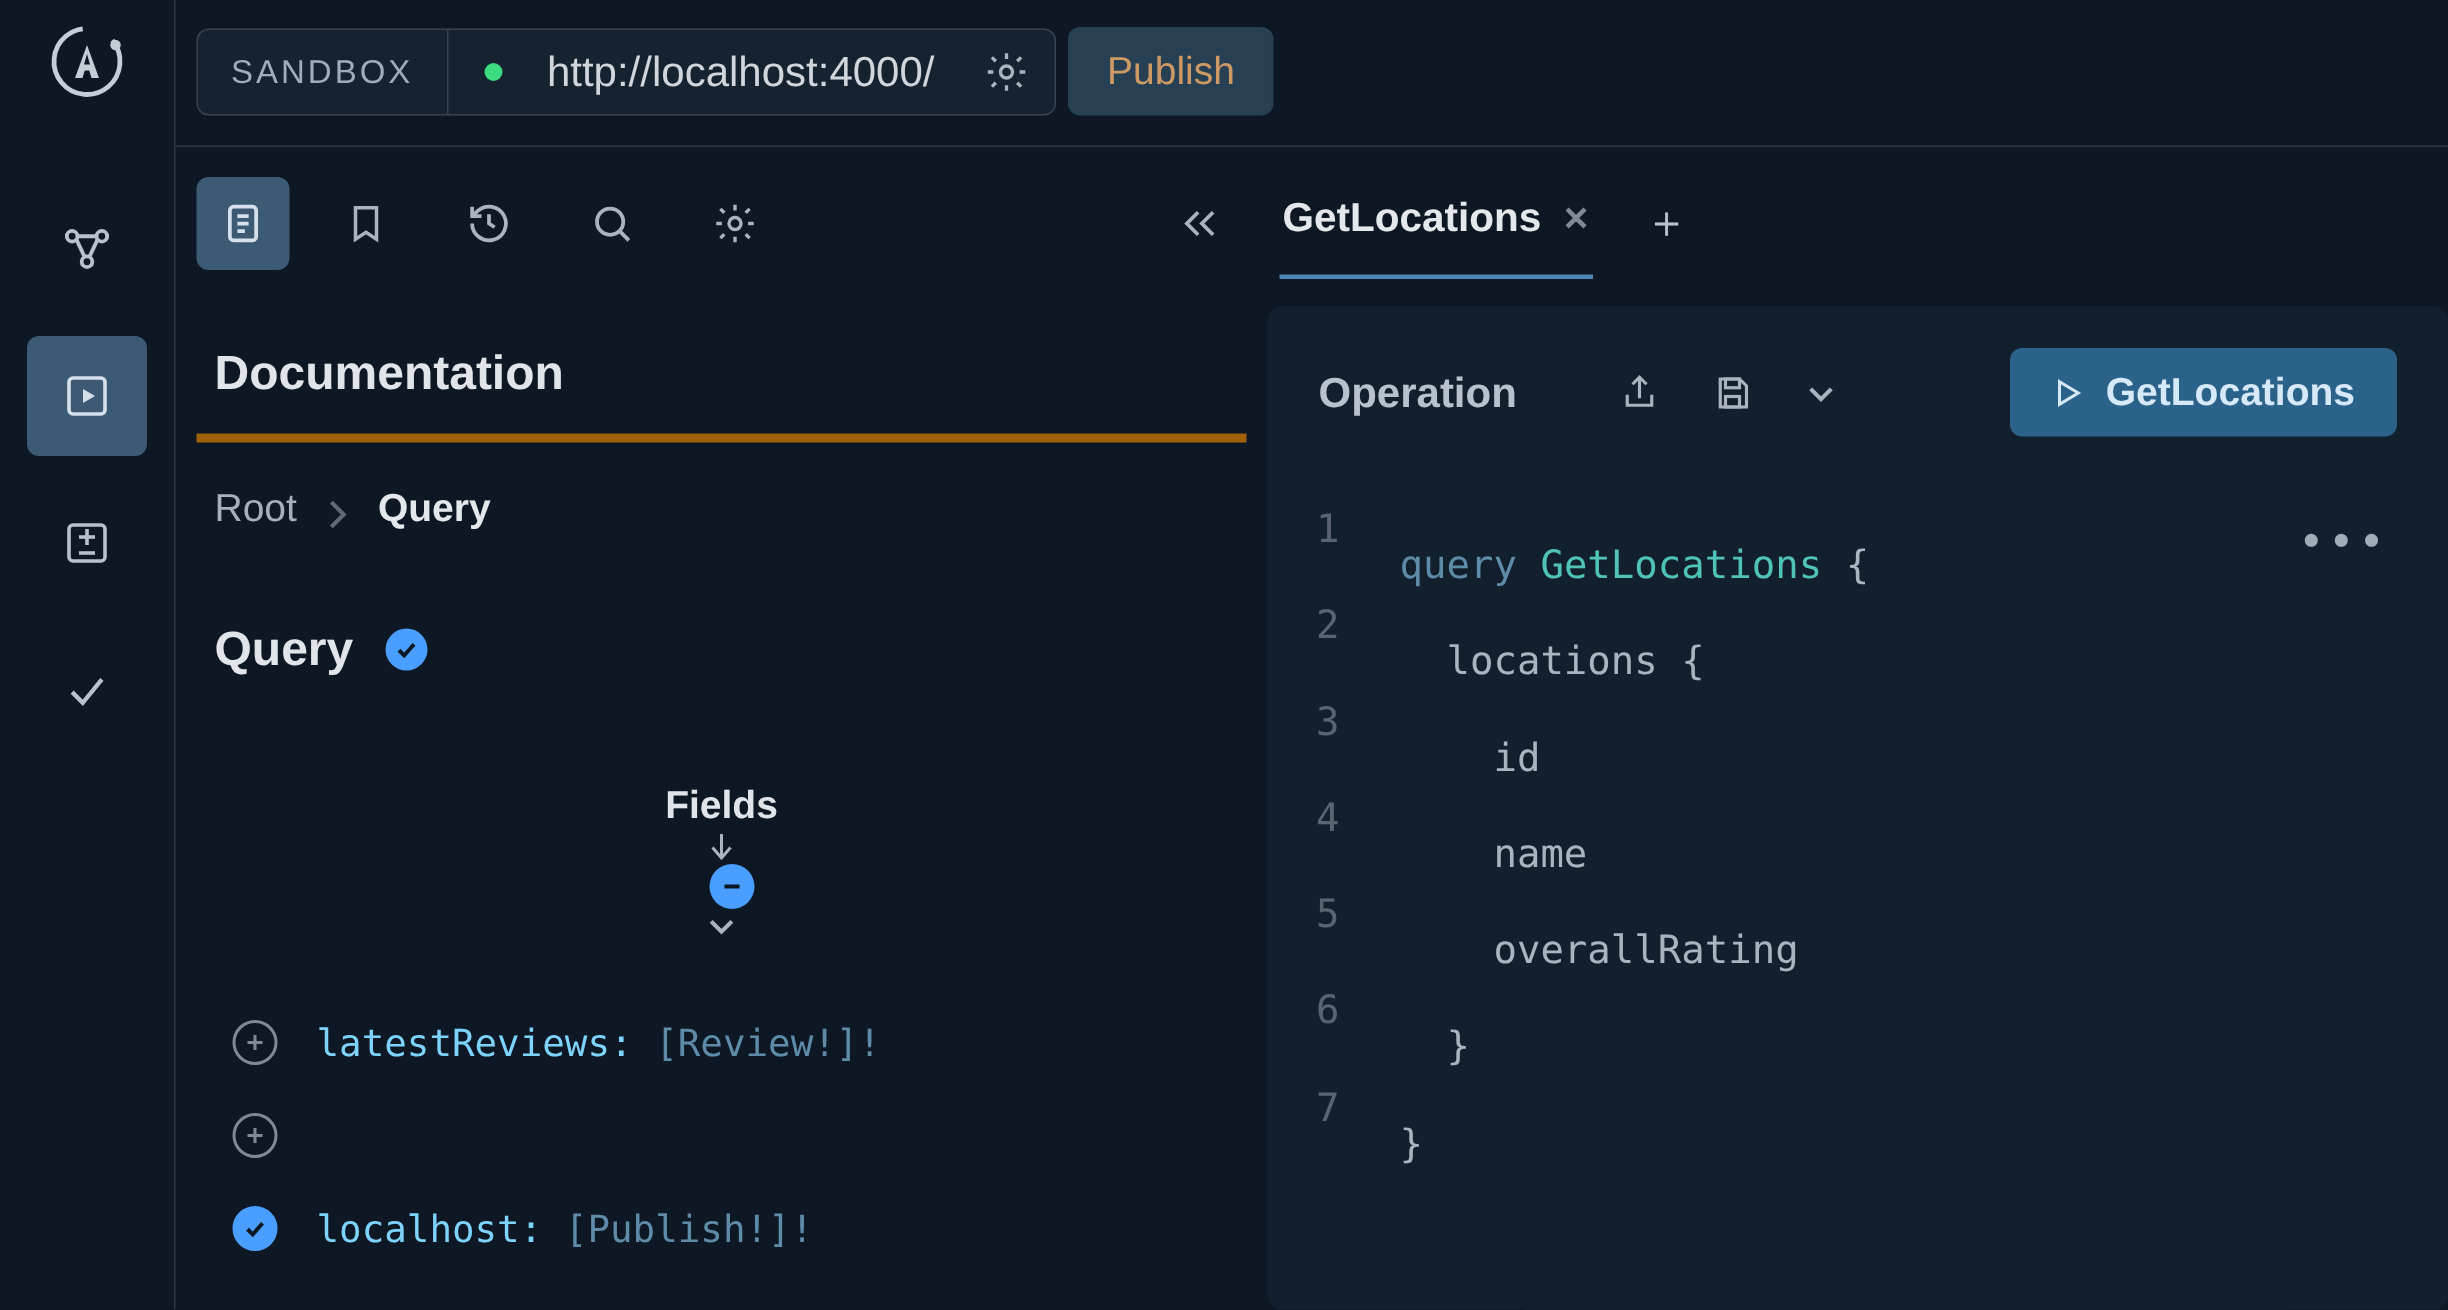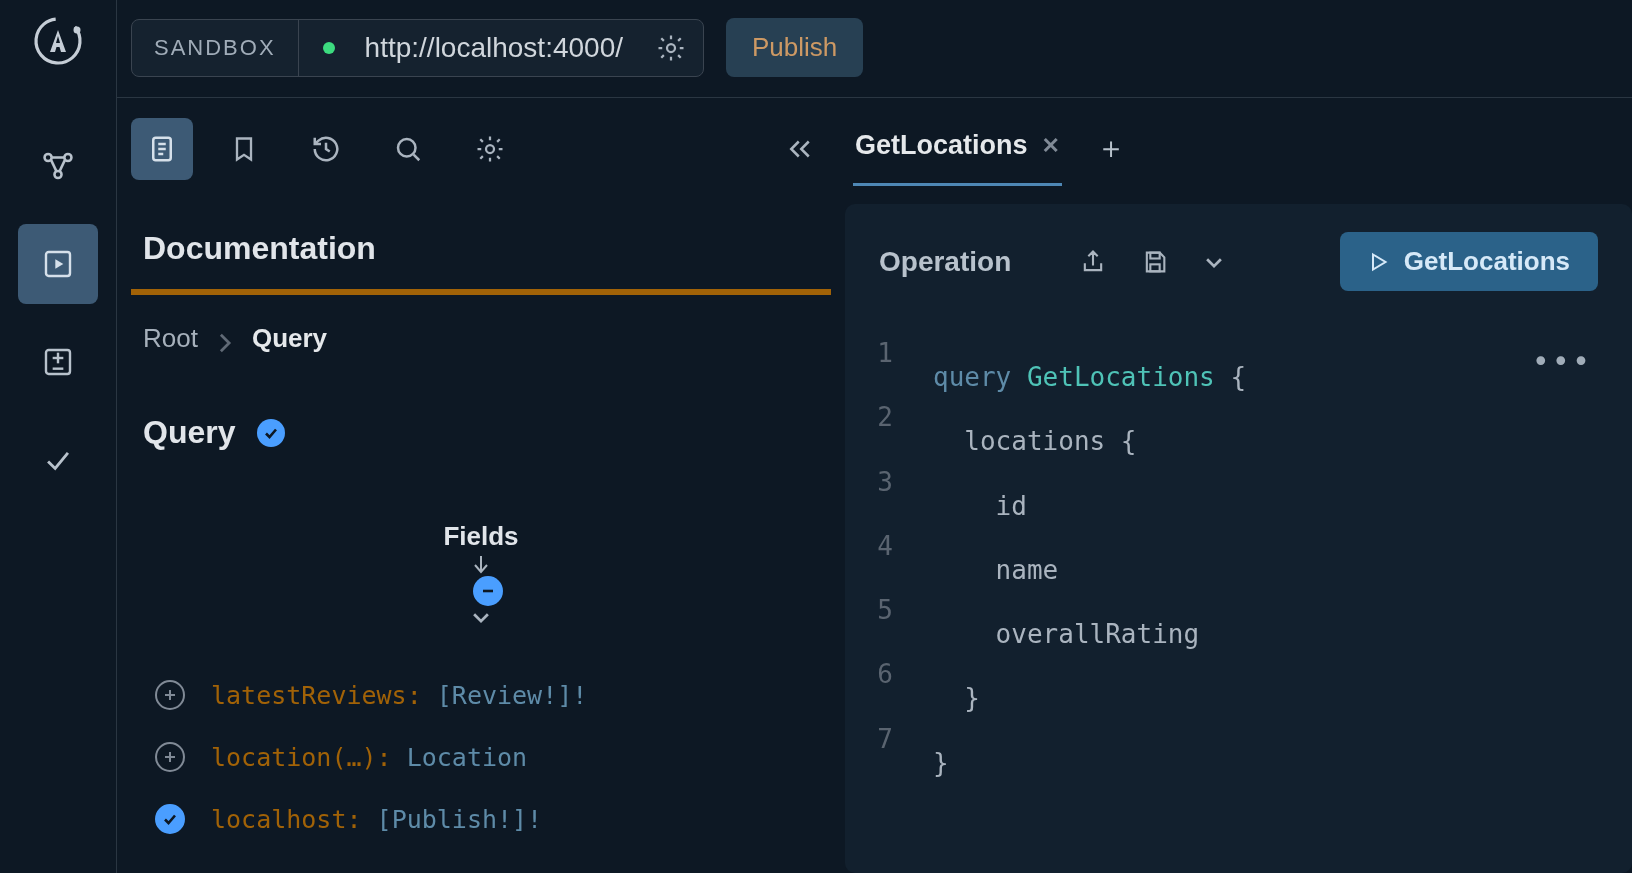--- a/index.html
+++ b/index.html
@@ -54,21 +54,21 @@
     .main-col {
       flex: 1;
       display: flex;
       flex-direction: column;
     }
     
     .top-bar {
       display: flex;
       align-items: center;
       padding: 18px 14px 20px 14px;
-      gap: 22px;
+      gap: 8px;
       border-bottom: 1px solid #2a3642;
     }
     .url-group {
       display: flex;
       align-items: center;
       height: 58px;
       border: 1px solid #3a4450;
       border-radius: 8px;
       overflow: hidden;
       background: #15222f;
@@ -235,21 +235,21 @@
       display: flex;
       align-items: center;
       justify-content: center;
       cursor: pointer;
     }
     .add-circle.filled {
       background: #4a9eff;
       border-color: #4a9eff;
     }
     .field-name {
-      color: #a16207;
+      color: #7dd3fc;
     }
     .field-type {
       color: #5e8ba8;
     }
     
     .op-panel {
       flex: 1;
       display: flex;
       flex-direction: column;
       padding-top: 26px;
@@ -518,21 +518,20 @@
               </div>
               <span><span class="field-name">latestReviews: </span><span class="field-type">[Review!]!</span></span>
             </div>
             <div class="field-row">
               <div class="add-circle">
                 <svg width="16" height="16" viewBox="0 0 16 16" stroke="#808a96" stroke-width="2">
                   <line x1="8" y1="3" x2="8" y2="13"></line>
                   <line x1="3" y1="8" x2="13" y2="8"></line>
                 </svg>
               </div>
-              <span><span class="field-name">location(…): </span><span class="field-type">Location</span></span>
             </div>
             <div class="field-row">
               <div class="add-circle filled">
                 <svg width="16" height="16" viewBox="0 0 16 16" fill="none" stroke="#0d1824" stroke-width="2.6">
                   <polyline points="3,8.5 6.5,12 13,4.5"></polyline>
                 </svg>
               </div>
               <span><span class="field-name">localhost: </span><span class="field-type">[Publish!]!</span></span>
             </div>
           </div>

